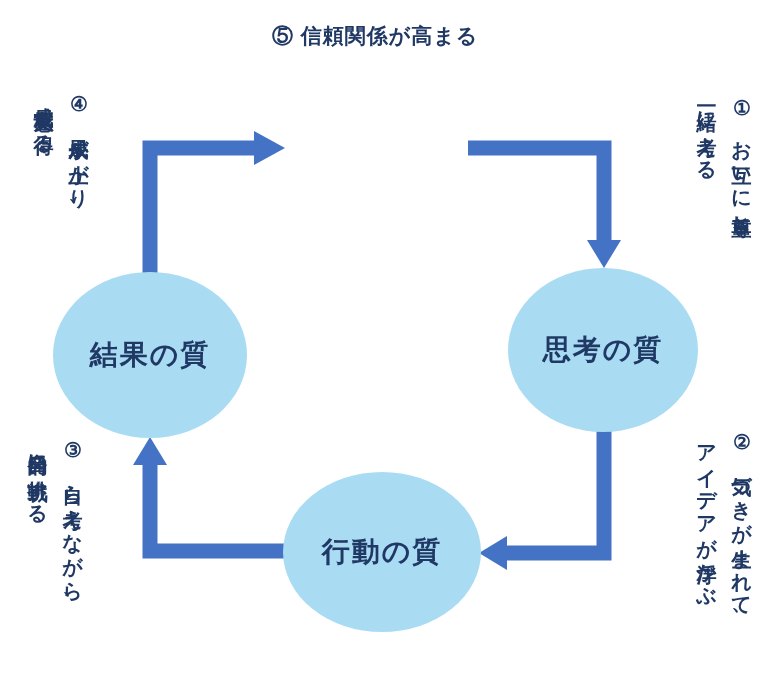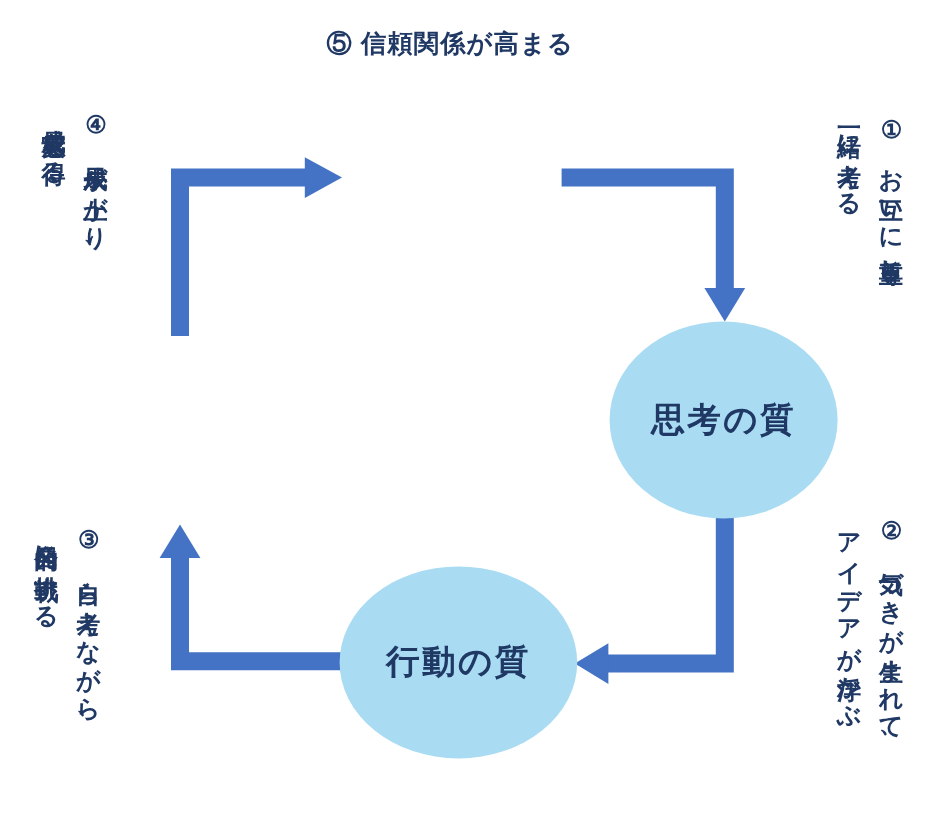--- a/index.html
+++ b/index.html
@@ -98,20 +98,21 @@
     </g>
   </svg>
 
   <div class="title">⑤ 信頼関係が高まる</div>
 
 
   <div class="node light" id="node-thinking">思考の質</div>
 
   <div class="node light" id="node-action">行動の質</div>
 
+  <div class="node light" id="node-result">結果の質</div>
 
   <div class="v-text" id="ann-1">① お互いに尊重し、
 一緒に考える</div>
 
   <div class="v-text" id="ann-2">② 気づきが生まれて、
 アイデアが浮かぶ</div>
 
   <div class="v-text" id="ann-3">③ 自ら考えながら、
 自発的に挑戦する</div>
 

